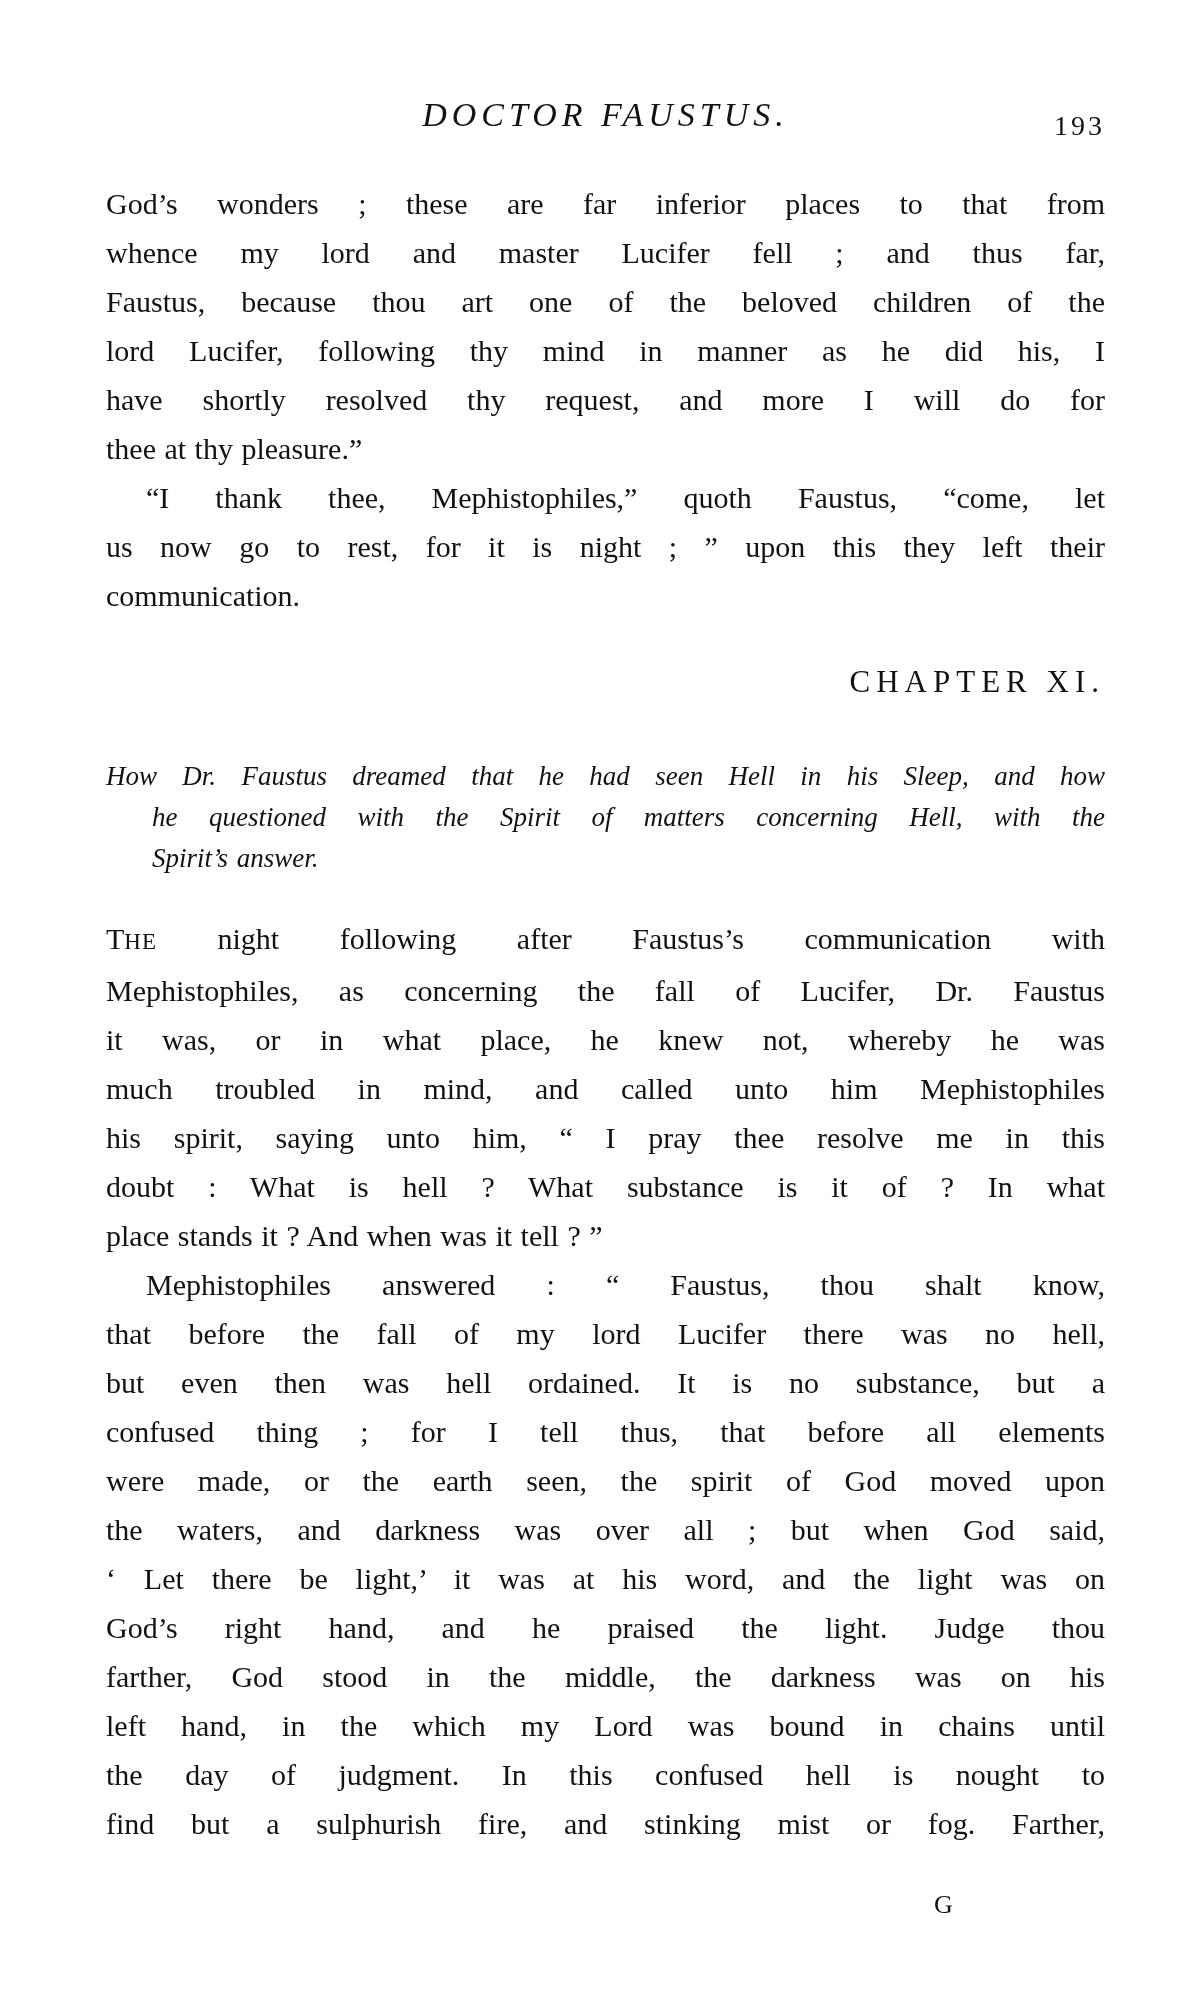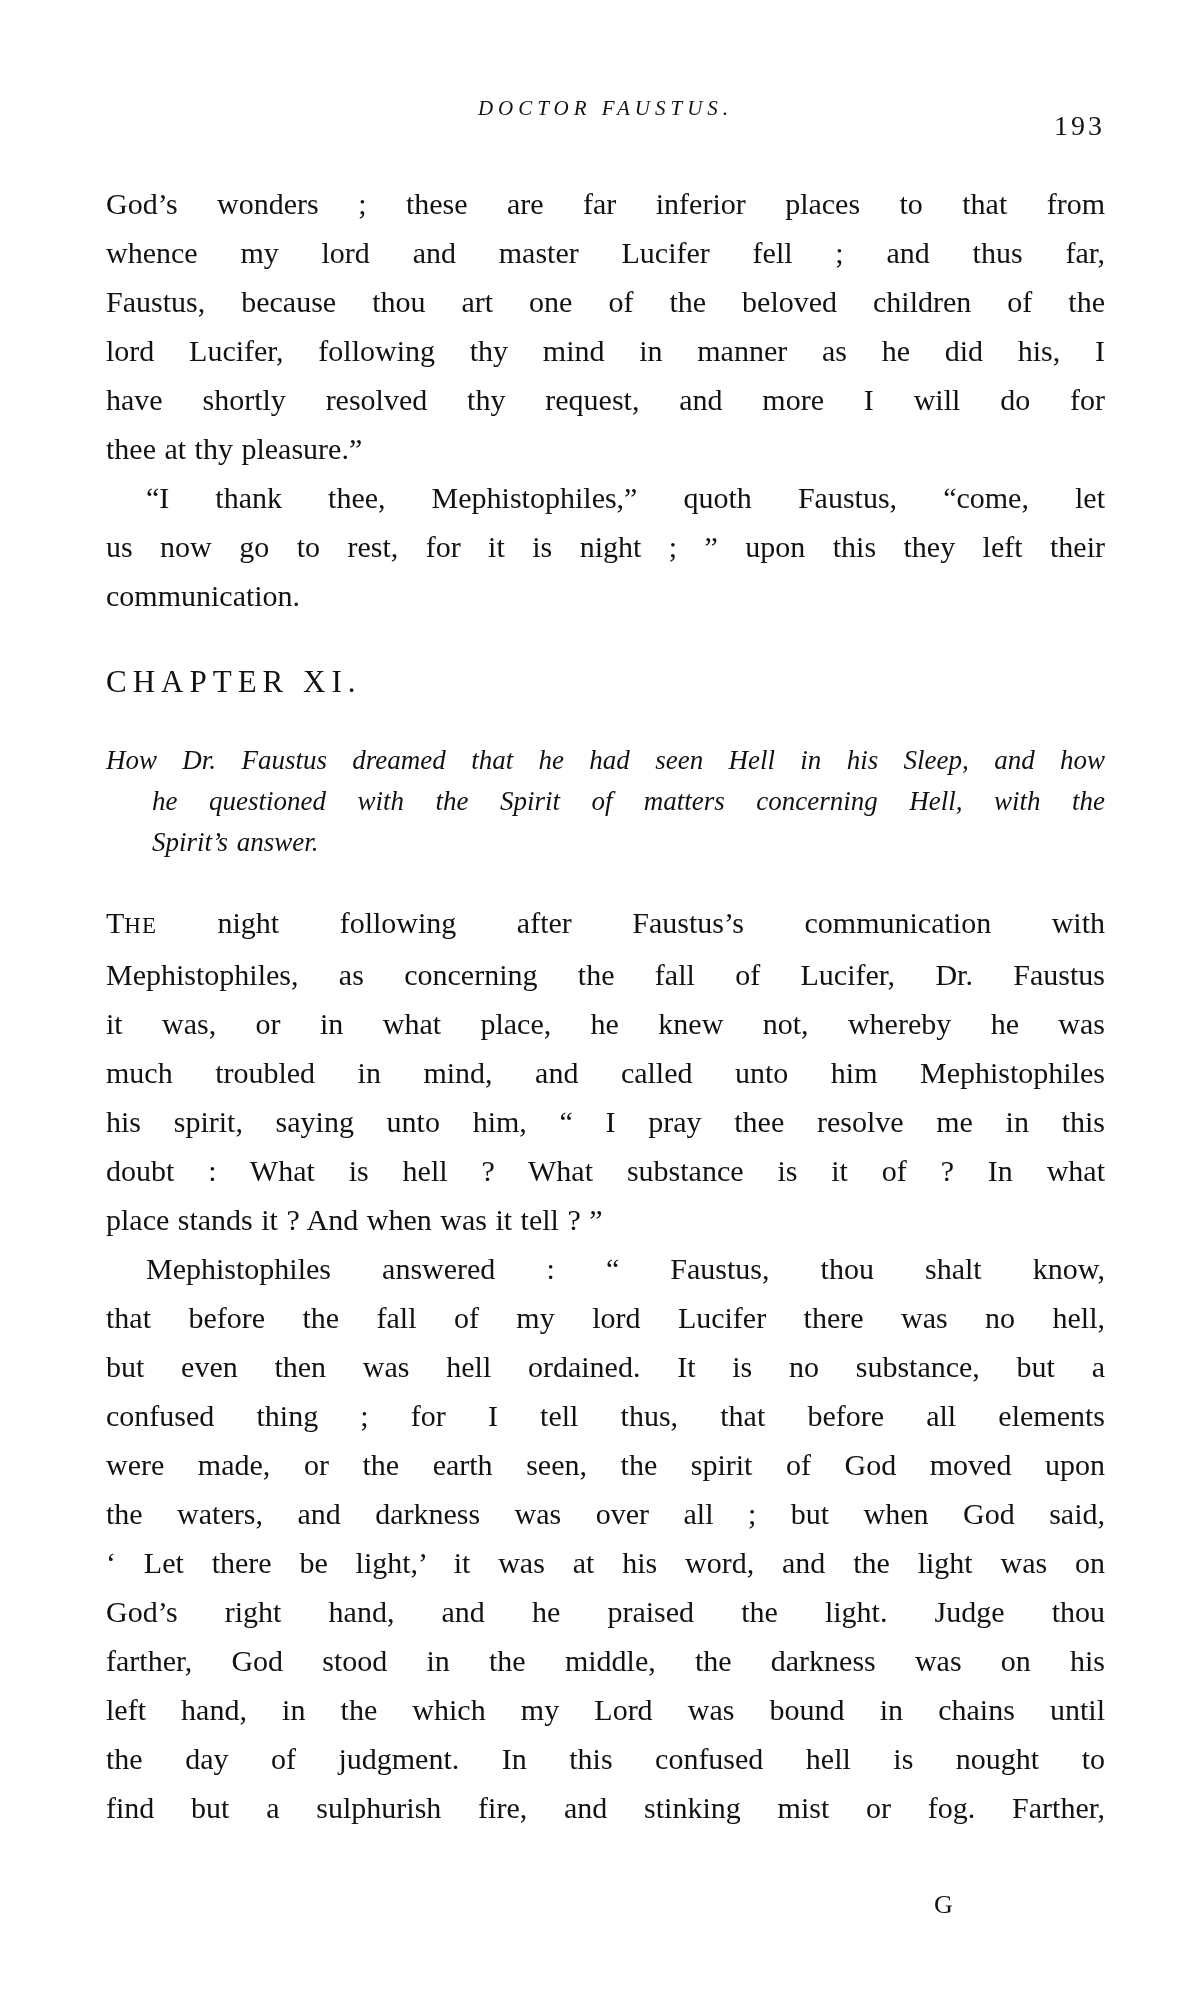--- a/index.html
+++ b/index.html
@@ -11,43 +11,43 @@
     color:#121212;
     font-family:"Liberation Serif", serif;
     box-sizing:border-box;
     padding:96px 92px 0 106px;
     overflow:hidden;
   }
   
   .running-head { position:relative; height:40px; font-style:italic; }
   .head-title {
     position:absolute; left:0; right:0; top:0;
-    text-align:center; font-size:21px; letter-spacing:5px;
+    text-align:center; font-size:34px; letter-spacing:5px;
     white-space:nowrap;
   }
   .page-num {
     position:absolute; right:0; top:14px;
     font-style:normal; font-size:28px; letter-spacing:3px;
   }
   
   .line {
     font-size:30px; line-height:49px;
     white-space:normal; word-spacing:1px;
   }
   .j { text-align:justify; text-align-last:justify; }
   .indent { text-indent:40px; }
   .para-cont { margin-top:43px; }
   
   .chapter-heading {
     margin:40px 0 0 0; padding:0;
-    text-align:left; font-size:31px; font-weight:normal;
+    text-align:right; font-size:31px; font-weight:normal;
     letter-spacing:6px; line-height:44px;
   }
   
-  .summary { margin-top:36px; }
+  .summary { margin-top:52px; }
   .summary .line { font-style:italic; font-size:27px; line-height:41px; word-spacing:2px; }
   .s-cont { padding-left:46px; }
   .para-body { margin-top:35px; }
   
   .lead-cap { font-size:30px; }
   .lead-small { font-size:23px; letter-spacing:1px; }
   
   .signature {
     position:absolute; left:934px; top:1890px;
     font-size:26px; letter-spacing:1px;

